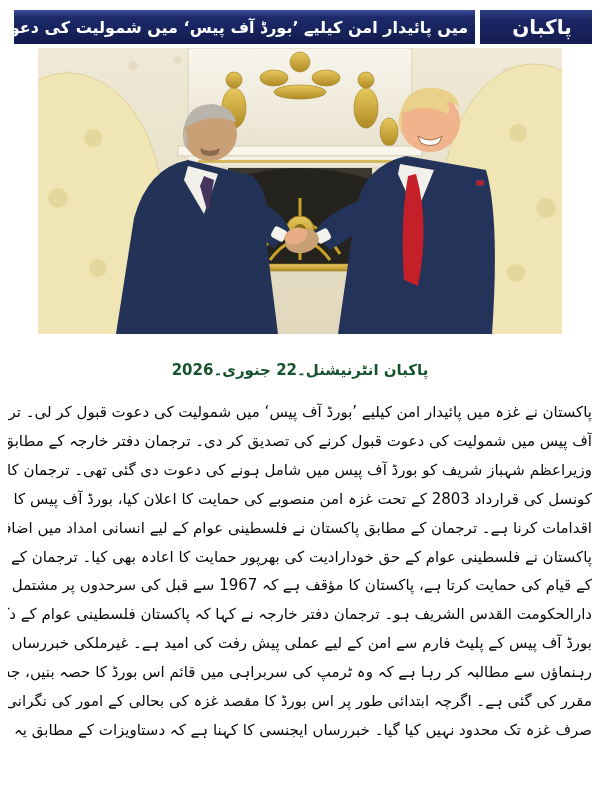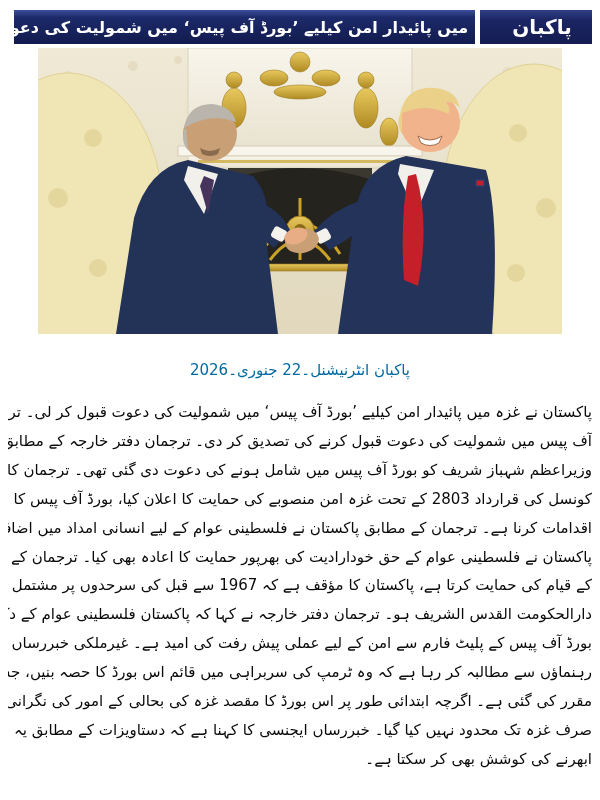--- a/index.html
+++ b/index.html
@@ -28,21 +28,21 @@
   
   .photo-wrap{
     position:absolute;top:48px;left:38px;width:524px;height:286px;
     overflow:hidden;background:#e9e2cd;
   }
   .photo-wrap svg{display:block;}
   
   .dateline{
     position:absolute;top:356px;left:0;right:0;height:28px;
     display:flex;align-items:center;justify-content:center;
-    color:#0369a1;font-size:15px;font-weight:normal;direction:rtl;
+    color:#14532d;font-size:15px;font-weight:bold;direction:rtl;
   }
   
   .article{
     position:absolute;top:398px;right:8px;left:8px;
     direction:rtl;color:#0a0a0a;
   }
   .article-line{
     font-size:15px;line-height:28.9px;white-space:nowrap;
     text-align:justify;text-align-last:justify;overflow:hidden;
   }
@@ -182,14 +182,13 @@
     <div class="article-line">وزیراعظم شہباز شریف کو بورڈ آف پیس میں شامل ہونے کی دعوت دی گئی تھی۔ ترجمان کا کہنا ہے کہ پاکستان نے اقوام متحدہ کی سلامتی</div>
     <div class="article-line">کونسل کی قرارداد 2803 کے تحت غزہ امن منصوبے کی حمایت کا اعلان کیا، بورڈ آف پیس کا مقصد غزہ میں مستقل جنگ بندی کے لیے عملی</div>
     <div class="article-line">اقدامات کرنا ہے۔ ترجمان کے مطابق پاکستان نے فلسطینی عوام کے لیے انسانی امداد میں اضافے کی ضرورت پر بھی زور دیا ہے،</div>
     <div class="article-line">پاکستان نے فلسطینی عوام کے حق خودارادیت کی بھرپور حمایت کا اعادہ بھی کیا۔ ترجمان کے مطابق پاکستان آزاد، خودمختار فلسطینی ریاست</div>
     <div class="article-line">کے قیام کی حمایت کرتا ہے، پاکستان کا مؤقف ہے کہ 1967 سے قبل کی سرحدوں پر مشتمل فلسطینی ریاست قائم کی جائے جس کا</div>
     <div class="article-line">دارالحکومت القدس الشریف ہو۔ ترجمان دفتر خارجہ نے کہا کہ پاکستان فلسطینی عوام کے دکھ درد کے خاتمے کیلیے تعمیری کردار ادا کرتا رہے گا،</div>
     <div class="article-line">بورڈ آف پیس کے پلیٹ فارم سے امن کے لیے عملی پیش رفت کی امید ہے۔ غیرملکی خبررساں ایجنسی کے مطابق امریکا مختلف عالمی</div>
     <div class="article-line">رہنماؤں سے مطالبہ کر رہا ہے کہ وہ ٹرمپ کی سربراہی میں قائم اس بورڈ کا حصہ بنیں، جس میں مستقل نشست کے لیے ایک ارب ڈالر فیس</div>
     <div class="article-line">مقرر کی گئی ہے۔ اگرچہ ابتدائی طور پر اس بورڈ کا مقصد غزہ کی بحالی کے امور کی نگرانی بتایا گیا تھا، تاہم اس کے چارٹر میں اس کے دائرہ کار کو</div>
     <div class="article-line">صرف غزہ تک محدود نہیں کیا گیا۔ خبررساں ایجنسی کا کہنا ہے کہ دستاویزات کے مطابق یہ ادارہ اقوامِ متحدہ کے متبادل یا حریف کے طور پر</div>
-    <div class="article-line">ابھرنے کی کوشش بھی کر سکتا ہے۔</div>
   </div>
 
 </body></html>

